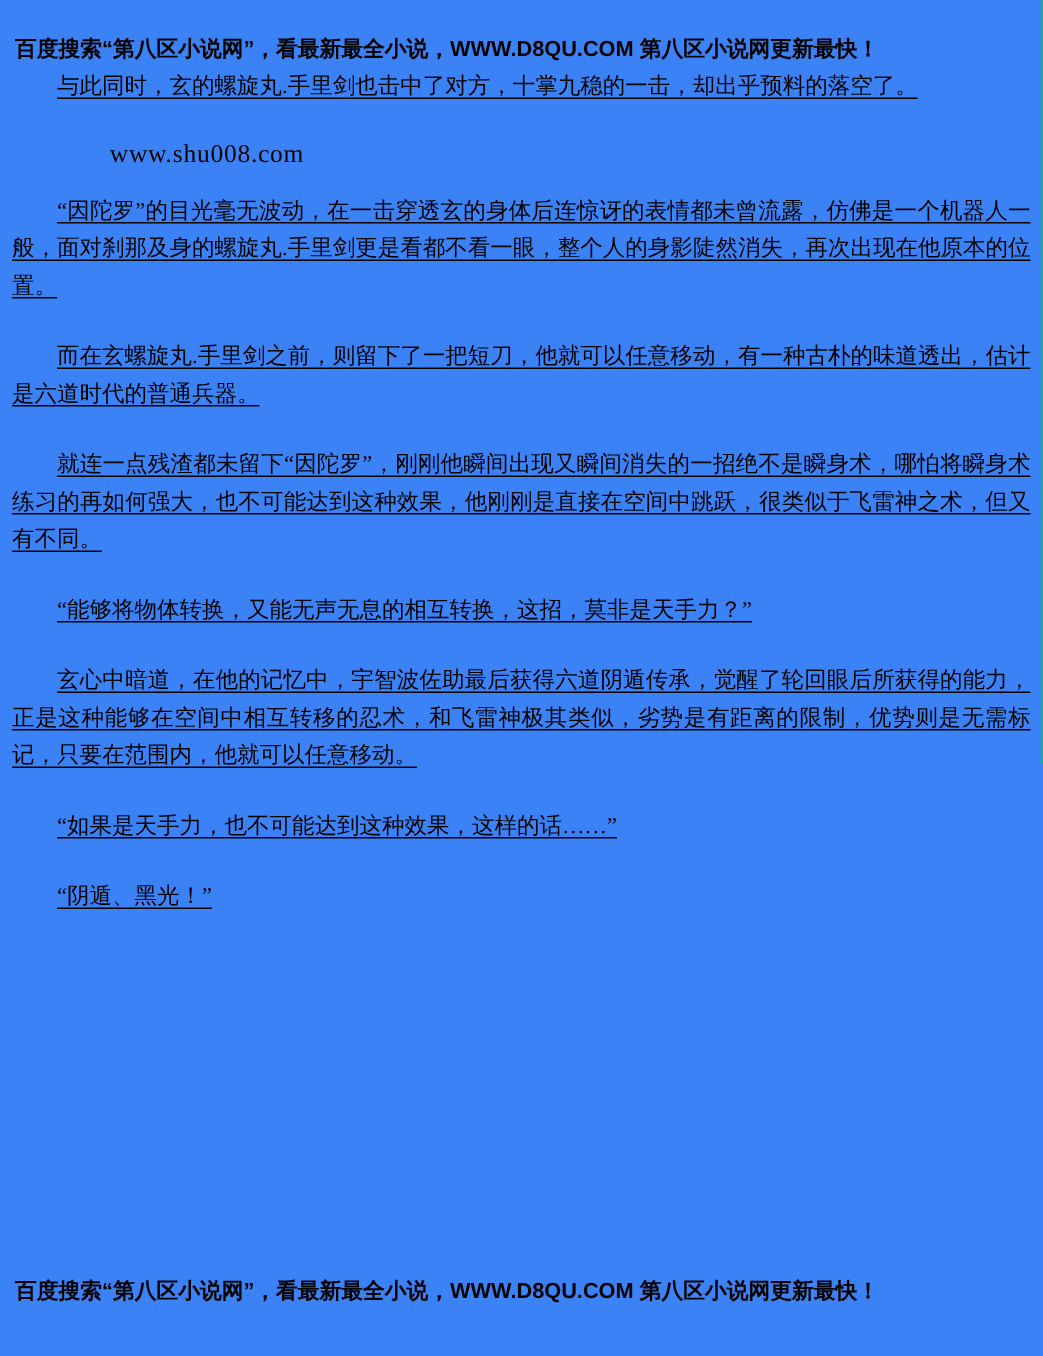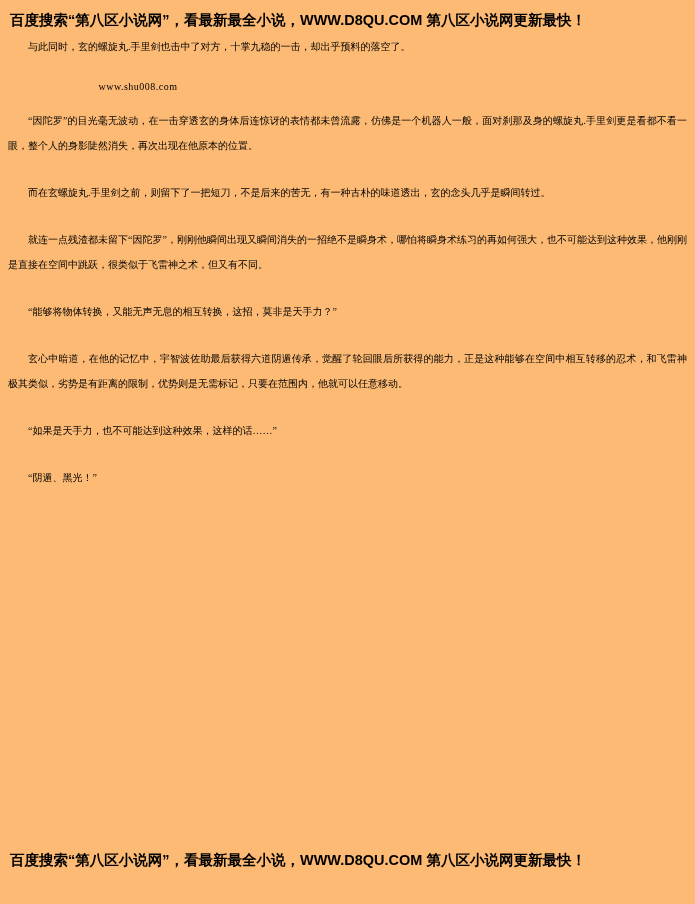--- a/index.html
+++ b/index.html
@@ -11,23 +11,23 @@
     width: 695px;
     height: 904px;
     font-family: "Liberation Serif", "DejaVu Serif", serif;
     color: #000000;
     overflow: hidden;
   }
   .page {
     width: 695px;
     height: 904px;
     position: relative;
-    background: #fdba74;
+    background: #3b82f6;
     box-sizing: border-box;
-    padding: 0 8px;
+    padding: 12px 8px;
   }
   .promo {
     font-family: "Liberation Sans", "DejaVu Sans", sans-serif;
     font-size: 14.5px;
     font-weight: bold;
     letter-spacing: 0px;
     color: #000000;
     padding: 11px 2px 0 2px;
     white-space: nowrap;
   }
@@ -39,54 +39,55 @@
     font-size: 14.5px;
     font-weight: bold;
     color: #000000;
     white-space: nowrap;
   }
   .body-text {
     padding-top: 4px;
   }
   p.para {
     margin: 0 0 22px 0;
-    font-size: 10px;
+    font-size: 15px;
     line-height: 25px;
     text-align: justify;
     text-indent: 2em;
+    text-decoration: underline;
     text-underline-offset: 3px;
     word-break: break-all;
   }
   p.para.tight {
     margin-bottom: 20px;
   }
   .site {
     font-family: "Liberation Serif", "DejaVu Serif", serif;
-    font-size: 10px;
+    font-size: 17px;
     text-align: center;
     margin: 1px 0 16px 0;
     text-indent: 0;
     text-decoration: none;
     letter-spacing: 0.5px;
     width: 260px;
   }
 </style>
 </head>
 <body>
 
 <div class="page">
 
   <div class="promo">百度搜索“第八区小说网”，看最新最全小说，WWW.D8QU.COM  第八区小说网更新最快！</div>
 
   <div class="body-text">
 
     <p class="para">与此同时，玄的螺旋丸.手里剑也击中了对方，十掌九稳的一击，却出乎预料的落空了。</p>
     <div class="site">www.shu008.com</div>
     <p class="para">“因陀罗”的目光毫无波动，在一击穿透玄的身体后连惊讶的表情都未曾流露，仿佛是一个机器人一般，面对刹那及身的螺旋丸.手里剑更是看都不看一眼，整个人的身影陡然消失，再次出现在他原本的位置。</p>
-    <p class="para">而在玄螺旋丸.手里剑之前，则留下了一把短刀，不是后来的苦无，有一种古朴的味道透出，玄的念头几乎是瞬间转过。</p>
+    <p class="para">而在玄螺旋丸.手里剑之前，则留下了一把短刀，他就可以任意移动，有一种古朴的味道透出，估计是六道时代的普通兵器。</p>
     <p class="para">就连一点残渣都未留下“因陀罗”，刚刚他瞬间出现又瞬间消失的一招绝不是瞬身术，哪怕将瞬身术练习的再如何强大，也不可能达到这种效果，他刚刚是直接在空间中跳跃，很类似于飞雷神之术，但又有不同。</p>
     <p class="para">“能够将物体转换，又能无声无息的相互转换，这招，莫非是天手力？”</p>
     <p class="para">玄心中暗道，在他的记忆中，宇智波佐助最后获得六道阴遁传承，觉醒了轮回眼后所获得的能力，正是这种能够在空间中相互转移的忍术，和飞雷神极其类似，劣势是有距离的限制，优势则是无需标记，只要在范围内，他就可以任意移动。</p>
     <p class="para">“如果是天手力，也不可能达到这种效果，这样的话……”</p>
     <p class="para tight">“阴遁、黑光！”</p>
 
   </div>
 
   <div class="promo-bottom">百度搜索“第八区小说网”，看最新最全小说，WWW.D8QU.COM  第八区小说网更新最快！</div>
 

